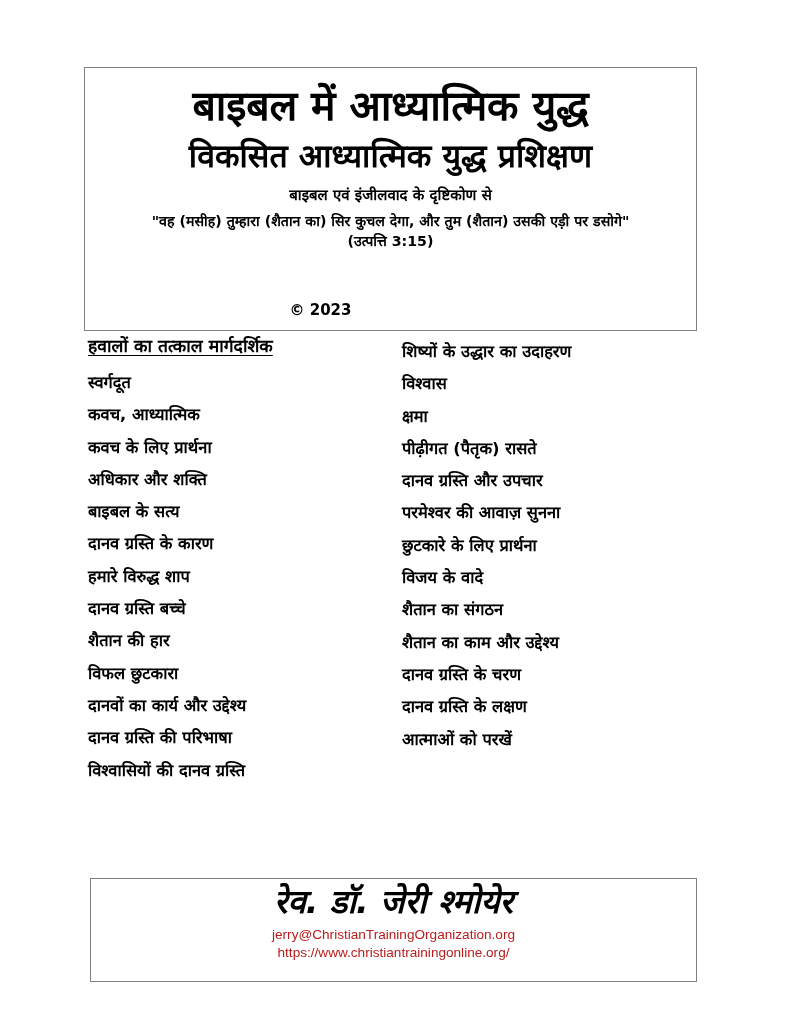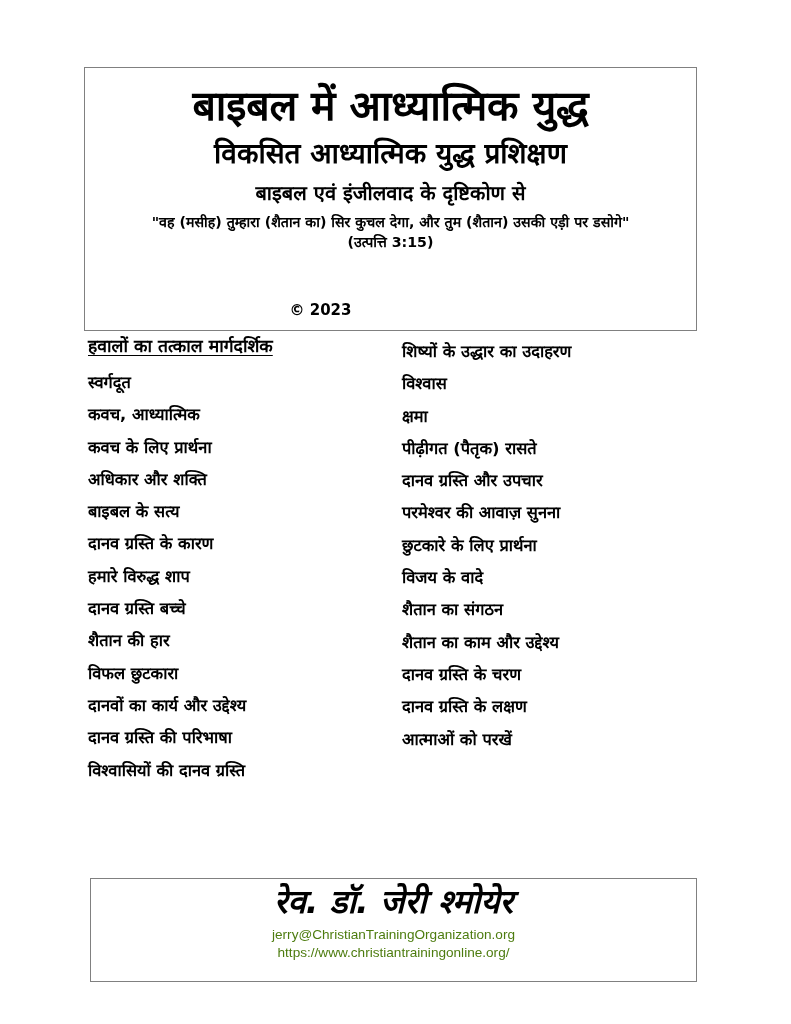--- a/index.html
+++ b/index.html
@@ -42,30 +42,30 @@
     font-size: 41px;
     line-height: 1.1;
     letter-spacing: -0.2px;
     margin-top: 16px;
     white-space: nowrap;
   }
 
   .title-sub {
     font-family: "DejaVu Sans", sans-serif;
     font-weight: 700;
-    font-size: 28px;
+    font-size: 32px;
     line-height: 1.15;
     margin-top: 9px;
     white-space: nowrap;
   }
 
   .title-tagline {
     font-family: "DejaVu Sans", sans-serif;
     font-weight: 700;
-    font-size: 20px;
+    font-size: 15px;
     line-height: 1.2;
     margin-top: 11px;
     white-space: nowrap;
     text-align: center;
   }
 
   .scripture-quote {
     font-family: "DejaVu Sans", sans-serif;
     font-weight: 700;
     font-size: 14.2px;
@@ -159,21 +159,21 @@
     margin-top: 4px;
     white-space: nowrap;
     font-style: italic;
   }
 
   .contact-line {
     font-family: "Liberation Sans", sans-serif;
     font-weight: 400;
     font-size: 13.6px;
     line-height: 1.35;
-    color: #4d7c0f;
+    color: #b91c1c;
     white-space: nowrap;
   }
   .contact-email { margin-top: 5px; }
 </style>
 </head>
 <body>
 
 <div class="page">
 
   <div class="header-box">

